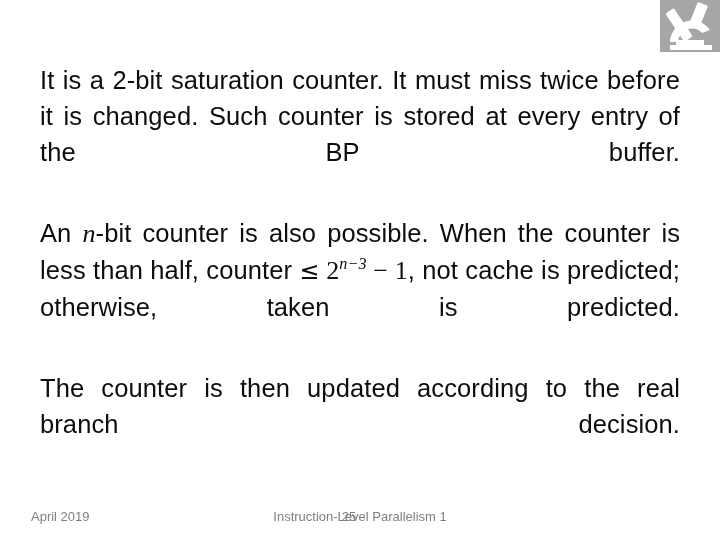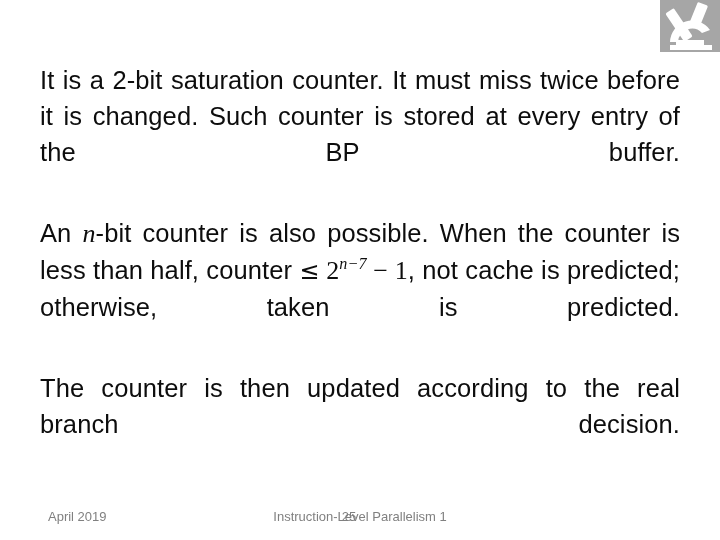--- a/index.html
+++ b/index.html
@@ -73,21 +73,21 @@
     position: absolute;
     left: 0;
     top: 505px;
     width: 720px;
     height: 24px;
     color: #808080;
     font-size: 13px;
     line-height: 24px;
   }
   #footer .f-date {
-    position: absolute; left: 48px; top: 0;
+    position: absolute; left: 31px; top: 0;
     white-space: nowrap;
   }
   #footer .f-title {
     position: absolute; left: 0; top: 0;
     width: 720px;
     text-align: center;
     white-space: nowrap;
   }
   #footer .f-page {
     position: absolute; left: 0; top: 0;
@@ -112,21 +112,21 @@
 
       <path d="M16 40 H44 V45 H52 V50 H10 V45 H16 Z" fill="#ffffff"></path>
     </svg>
   </div>
 
   <div id="content">
 
     <p class="para">It is a 2-bit saturation counter. It must miss twice before it is changed. Such counter is stored at every entry of the BP buffer.</p>
 
 
-    <p class="para"><span>An </span><span class="mi">n</span><span>-bit counter is also possible. When the counter is less than half, counter </span><span class="mathblock"><span class="le">≤</span>&nbsp;<span>2</span><sup class="var">n−7</sup>&nbsp;<span>− 1</span></span><span>, not cache is predicted; otherwise, taken is predicted.</span></p>
+    <p class="para"><span>An </span><span class="mi">n</span><span>-bit counter is also possible. When the counter is less than half, counter </span><span class="mathblock"><span class="le">≤</span>&nbsp;<span>2</span><sup class="var">n−3</sup>&nbsp;<span>− 1</span></span><span>, not cache is predicted; otherwise, taken is predicted.</span></p>
 
     <p class="para">The counter is then updated according to the real branch decision.</p>
 
   </div>
 
   <div id="footer">
     <span class="f-date">April 2019</span>
     <span class="f-title">Instruction-Level Parallelism 1</span>
     <span class="f-page">25</span>
   </div>

